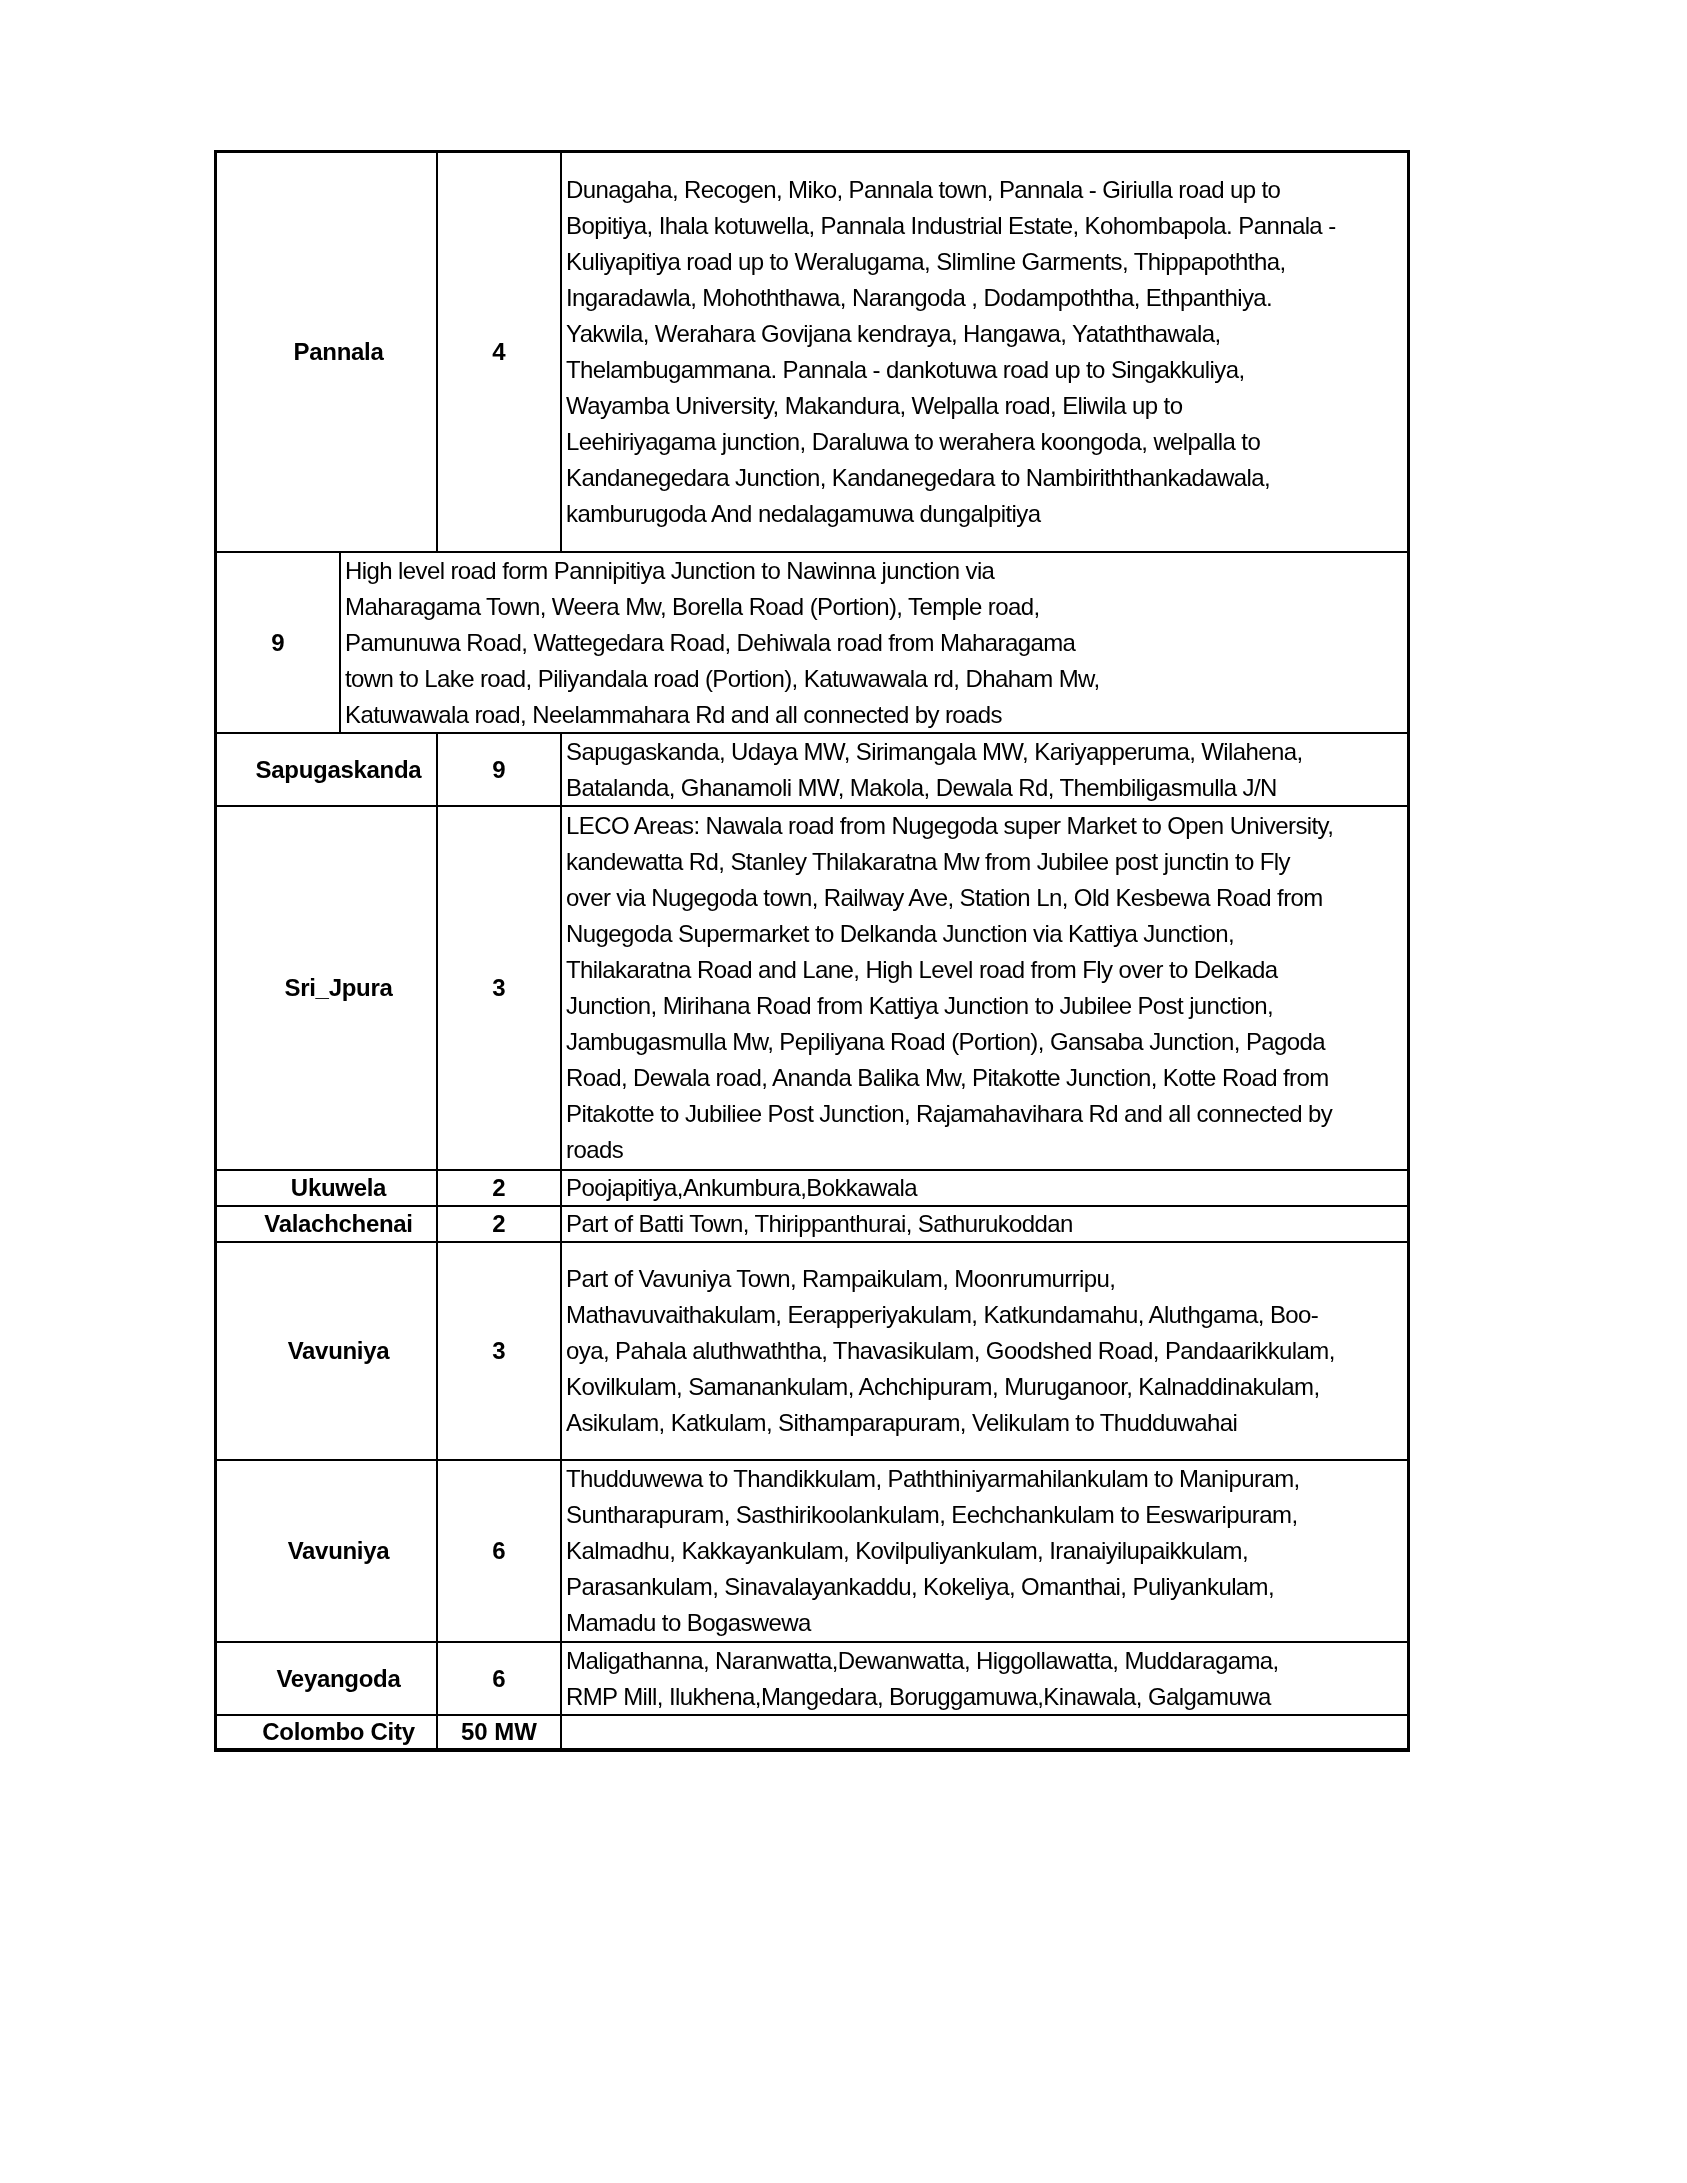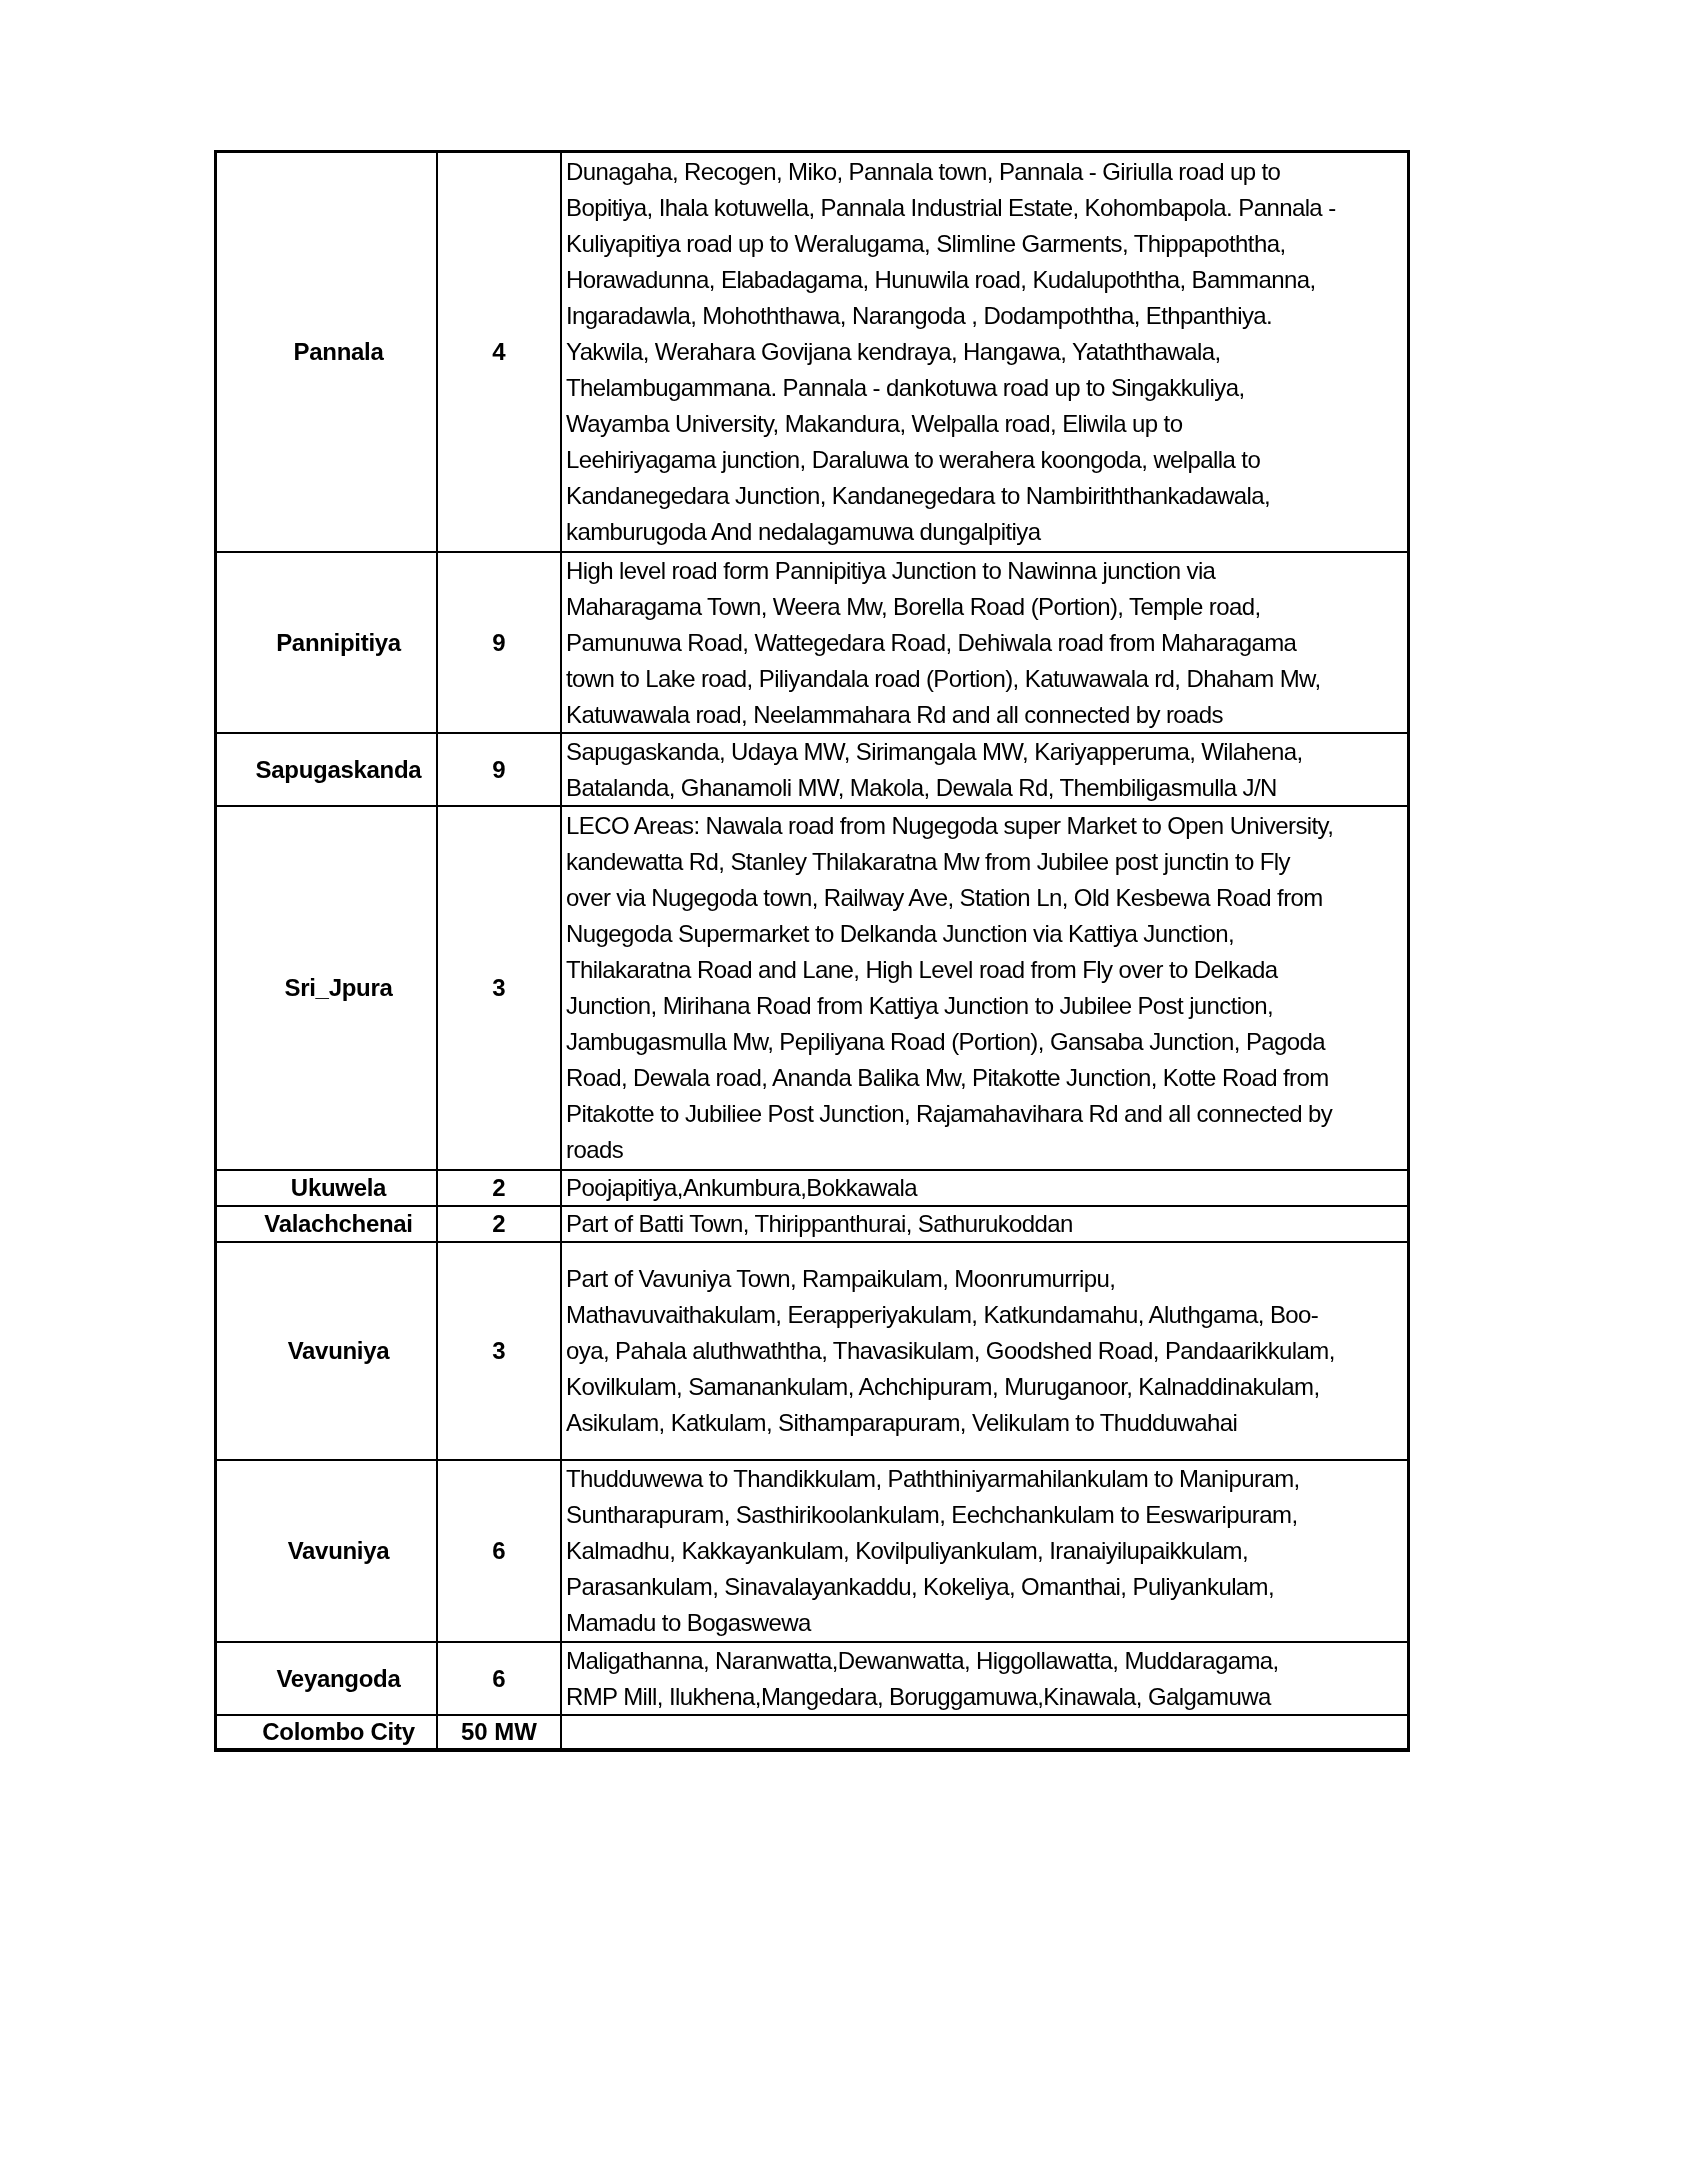--- a/index.html
+++ b/index.html
@@ -84,33 +84,31 @@
 <div class="page">
   <div class="table" id="schedule-table">
 
     <div class="row" style="height:398px">
       <div class="cell cell-area">Pannala</div>
       <div class="cell cell-group">4</div>
       <div class="cell cell-detail">
         <span class="line">Dunagaha, Recogen, Miko, Pannala town, Pannala - Giriulla road up to</span>
         <span class="line">Bopitiya, Ihala kotuwella, Pannala Industrial Estate, Kohombapola. Pannala -</span>
         <span class="line">Kuliyapitiya road up to Weralugama, Slimline Garments, Thippapoththa,</span>
-        <span class="line">Horawadunna, Elabadagama, Hunuwila road, Kudalupoththa, Bammanna,</span>
         <span class="line">Ingaradawla, Mohoththawa, Narangoda , Dodampoththa, Ethpanthiya.</span>
         <span class="line">Yakwila, Werahara Govijana kendraya, Hangawa, Yataththawala,</span>
         <span class="line">Thelambugammana. Pannala - dankotuwa road up to Singakkuliya,</span>
         <span class="line">Wayamba University, Makandura, Welpalla road, Eliwila up to</span>
         <span class="line">Leehiriyagama junction, Daraluwa to werahera koongoda, welpalla to</span>
         <span class="line">Kandanegedara Junction, Kandanegedara to Nambiriththankadawala,</span>
         <span class="line">kamburugoda And nedalagamuwa dungalpitiya</span>
       </div>
     </div>
 
     <div class="row" style="height:181px">
-      <div class="cell cell-area">Pannipitiya</div>
       <div class="cell cell-group">9</div>
       <div class="cell cell-detail">
         <span class="line">High level road form Pannipitiya Junction to Nawinna junction via</span>
         <span class="line">Maharagama Town, Weera Mw, Borella Road (Portion), Temple road,</span>
         <span class="line">Pamunuwa Road, Wattegedara Road, Dehiwala road from Maharagama</span>
         <span class="line">town to Lake road, Piliyandala road (Portion), Katuwawala rd, Dhaham Mw,</span>
         <span class="line">Katuwawala road, Neelammahara Rd and all connected by roads</span>
       </div>
     </div>
 

